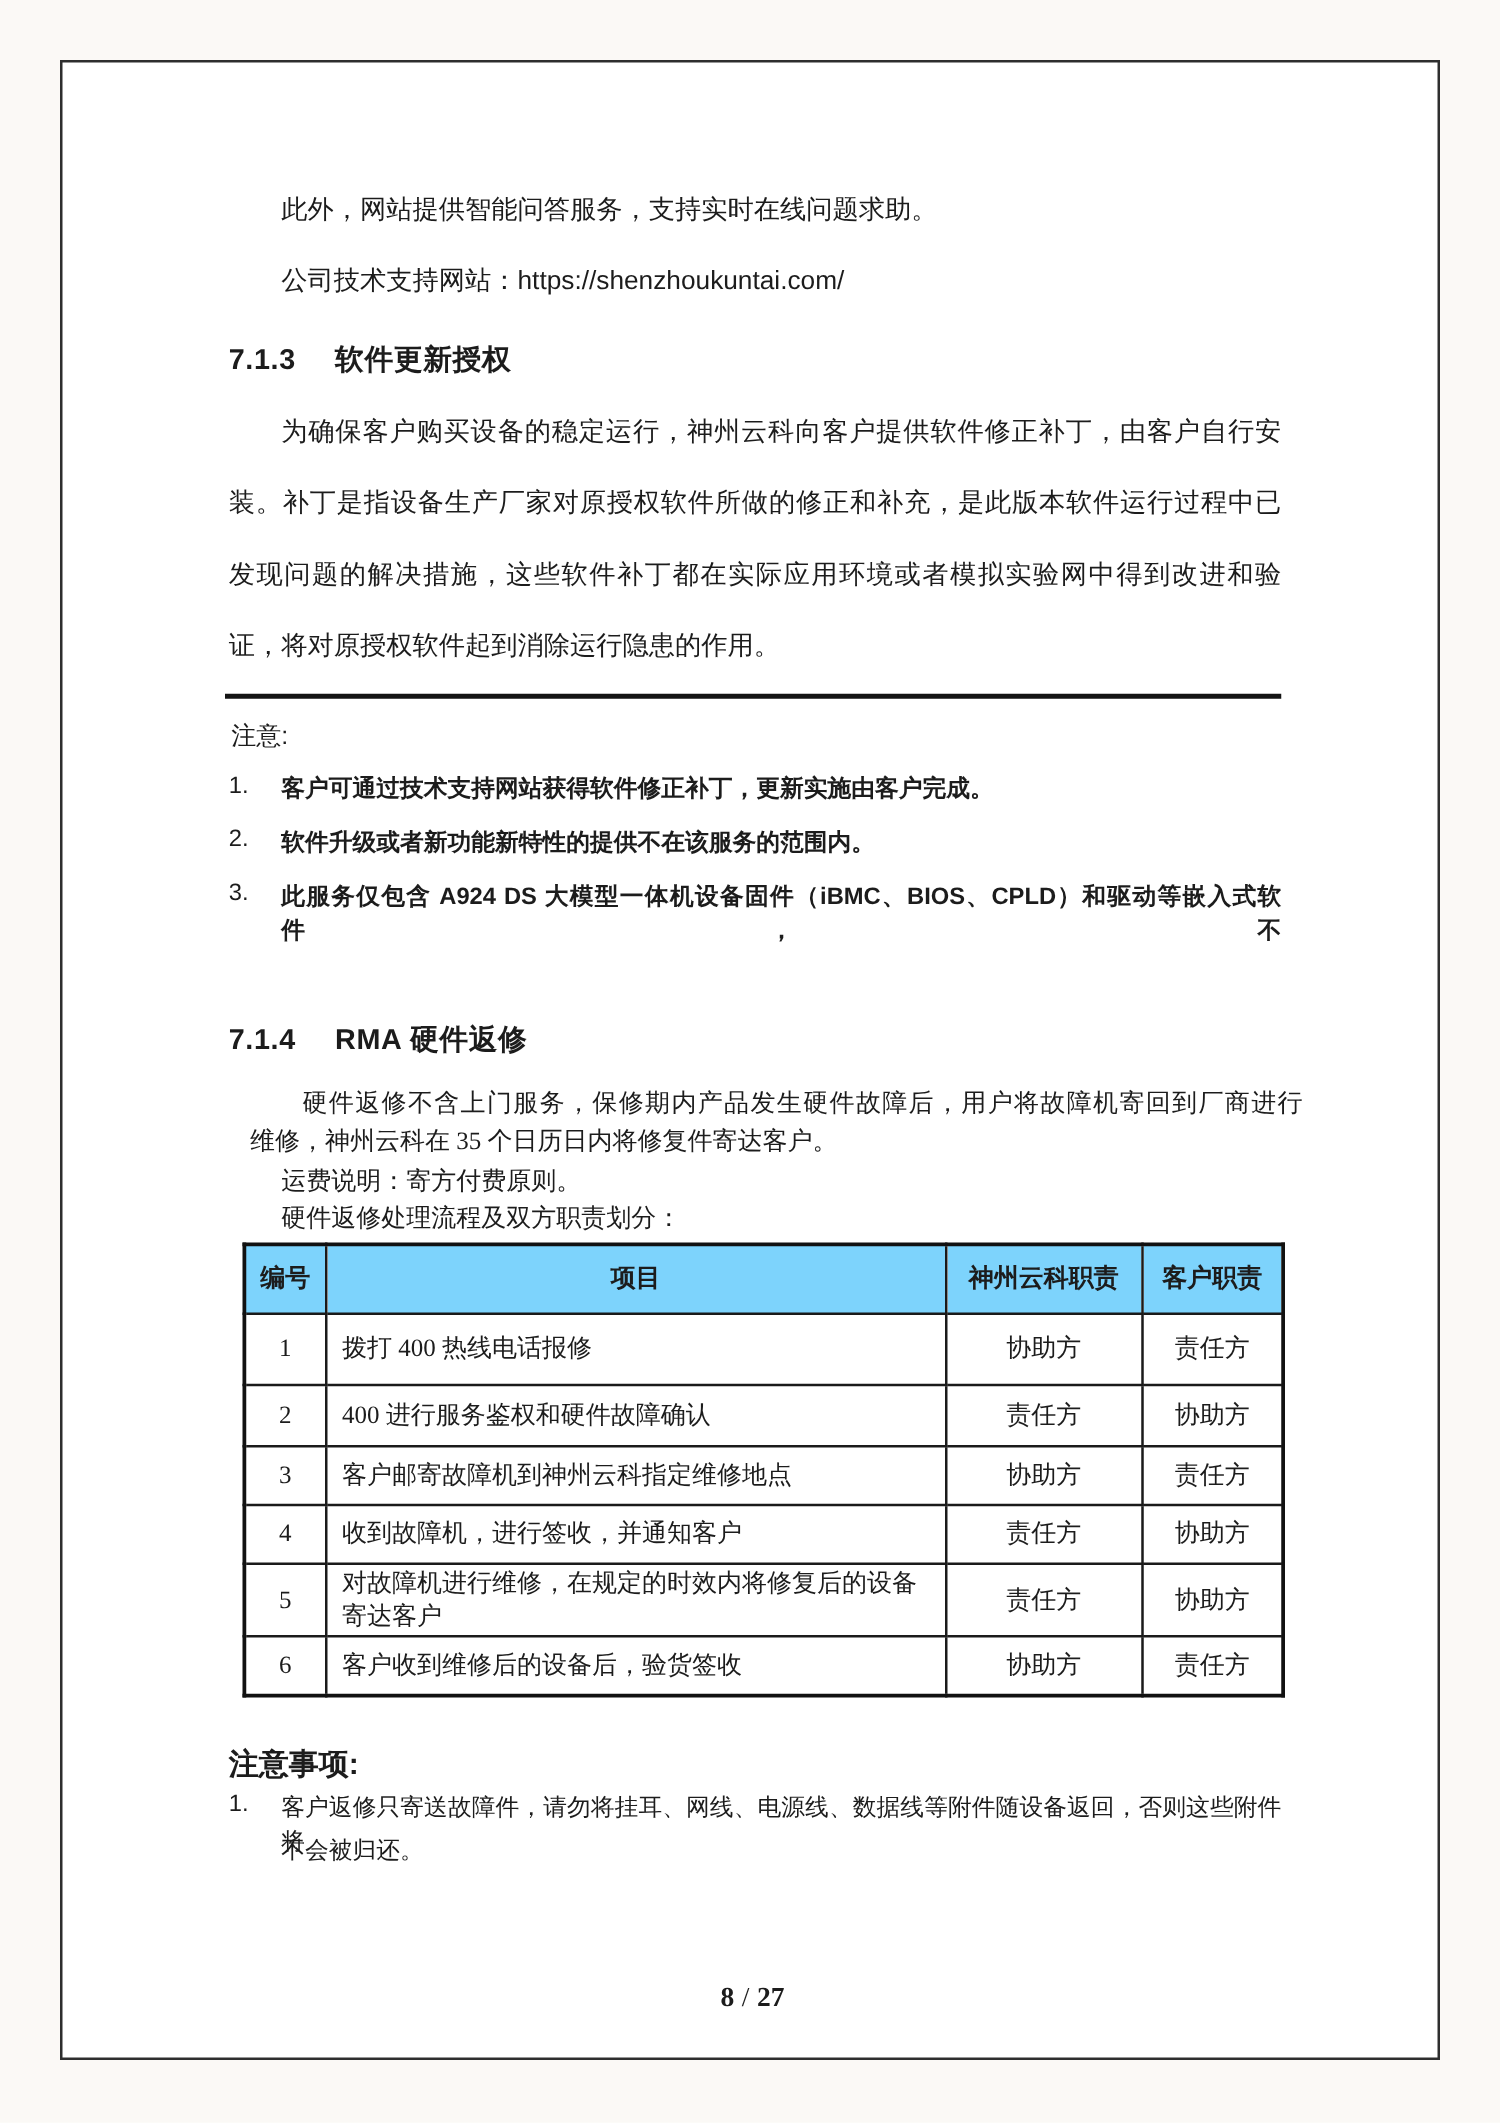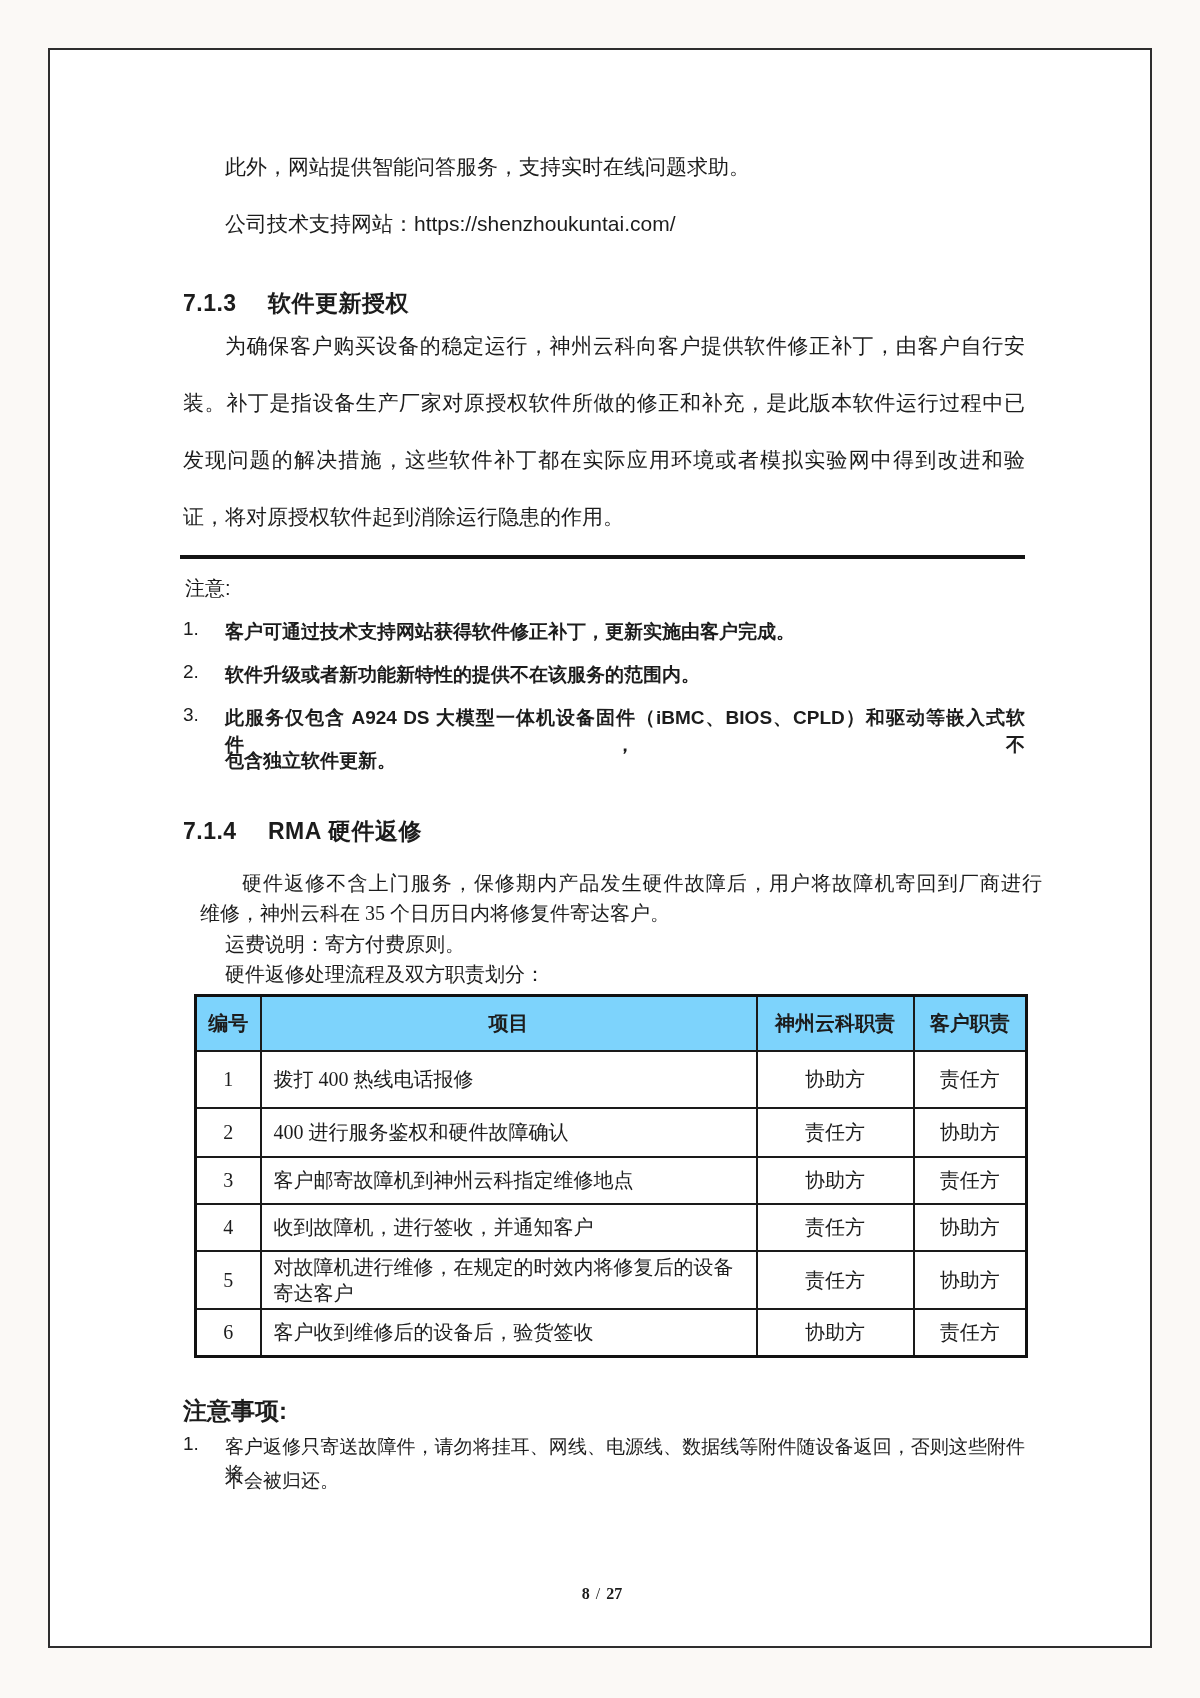--- a/index.html
+++ b/index.html
@@ -13,21 +13,21 @@
                 text-align:right; font-family:"Liberation Serif", serif;
                 font-size:18px; color:#222; }
 
   
   .p1 { position:absolute; top:103px; left:175px; font-size:21px; }
   .p2 { position:absolute; top:160px; left:175px; font-size:21px; }
 
   
   .hsec { position:absolute; left:133px; font-size:23px; font-weight:600;
           letter-spacing:.5px; }
-  .h713 { top:222px;margin-top:16px; }
+  .h713 { top:222px; }
   .h714 { top:766px; }
   .hsec .num { display:inline-block; width:85px; }
 
   
   .body713 { position:absolute; top:281px; left:133px; width:842px; font-size:21px; }
   .body713 .ln { height:57px; line-height:30px; }
   .jl { text-align:justify; text-align-last:justify; }
   .indent { padding-left:42px; }
 
   
@@ -63,21 +63,21 @@
   tr.r4 { height:47px; } tr.r5 { height:58px; } tr.r6 { height:48px; }
 
   
   .notes-label { position:absolute; top:1345px; left:133px; font-size:24px; font-weight:bold; }
   .note-item { position:absolute; top:1383px; left:133px; width:842px; display:flex; font-size:19px; }
   .note-item .no { flex:0 0 42px; }
   .note-item .ln { height:34px; line-height:27px; }
 
   
   .footer { position:absolute; top:1535px; left:0; width:1104px; text-align:center;
-            font-family:"Liberation Serif", serif; font-size:16px; }
+            font-family:"Liberation Serif", serif; font-size:22px; }
   .footer .pg { font-weight:bold; }
   .footer .sep { font-weight:normal; padding:0 6px; }
 </style>
 </head>
 <body>
 
 <div class="sheet">
 
 
   <div class="p1">此外，网站提供智能问答服务，支持实时在线问题求助。</div>
@@ -107,21 +107,20 @@
   <div class="notice-item ni2">
     <span class="no">2.</span>
     <div class="txt">
         <div class="ln">软件升级或者新功能新特性的提供不在该服务的范围内。</div>
       </div>
   </div>
   <div class="notice-item ni3">
     <span class="no">3.</span>
     <div class="txt">
       <div class="ln jl">此服务仅包含 A924 DS 大模型一体机设备固件（iBMC、BIOS、CPLD）和驱动等嵌入式软件，不</div>
-      <div class="ln">包含独立软件更新。</div>
     </div>
   </div>
 
   <div class="hsec h714">
     <span class="num">7.1.4</span><span>RMA 硬件返修</span>
   </div>
 
   <div class="body714 serif">
     <div class="ln jl indent">硬件返修不含上门服务，保修期内产品发生硬件故障后，用户将故障机寄回到厂商进行</div>
     <div class="ln">维修，神州云科在 35 个日历日内将修复件寄达客户。</div>

